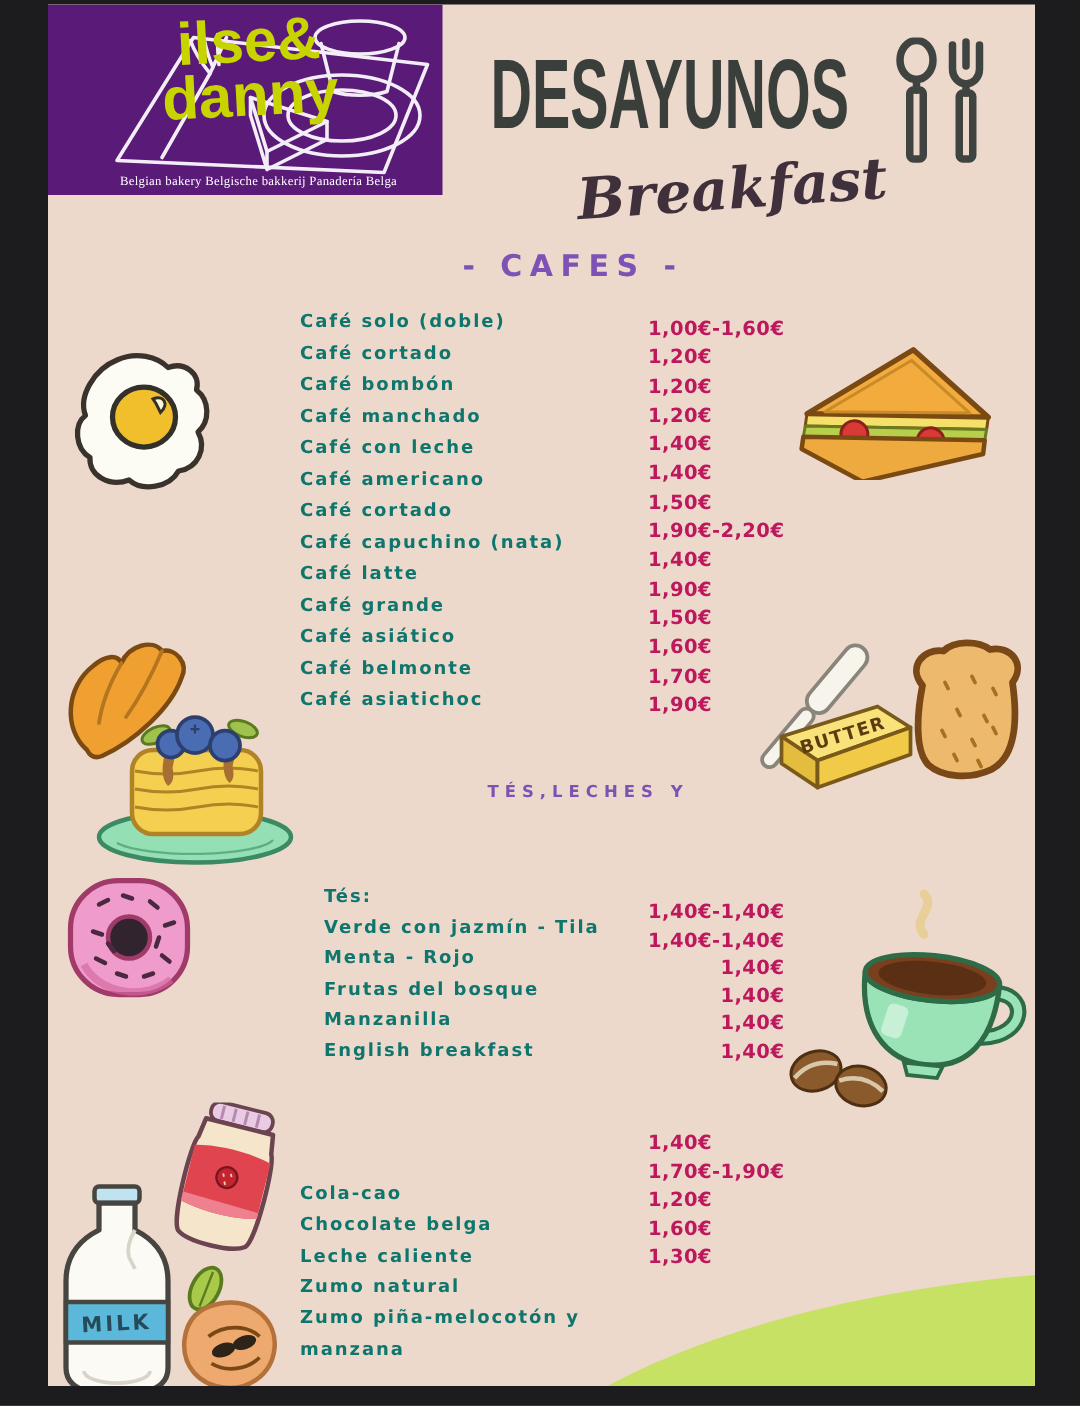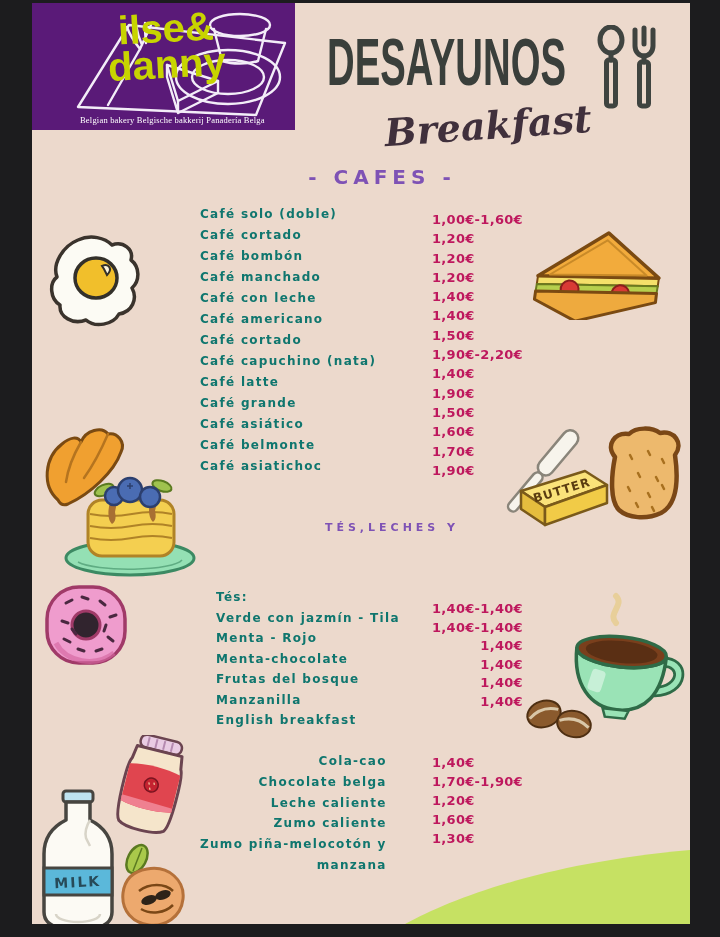--- a/index.html
+++ b/index.html
@@ -28,21 +28,21 @@
   .sec-head{color:#7e52b5;font-weight:700;text-align:center;font-family:"DejaVu Sans",sans-serif;}
   .cafes-head{left:240px;top:162px;width:220px;font-size:20px;letter-spacing:5px;}
   .tes-head{left:200px;top:513px;width:320px;font-size:11px;letter-spacing:4px;line-height:23px;}
 
   .names{color:#0f766e;font-weight:700;font-size:12px;letter-spacing:1.3px;white-space:nowrap;}
   .prices{color:#be185d;font-weight:700;font-size:13px;letter-spacing:.3px;white-space:nowrap;}
   .cafes-names{left:168px;top:201px;}  .cafes-names div{line-height:21px;}
   .cafes-prices{left:400px;top:207px;} .cafes-prices div{line-height:19.3px;}
   .tes-names{left:168px;top:584px;margin-left:16px;}    .tes-names div{line-height:20.5px;}
   .tes-prices{left:400px;top:597px;text-align:right;}   .tes-prices div{line-height:18.6px;}
-  .drinks-names{left:168px;top:748px;text-align:right;} .drinks-names div{line-height:20.8px;}
+  .drinks-names{left:168px;top:782px;} .drinks-names div{line-height:20.8px;}
   .drinks-prices{left:400px;top:750px;}.drinks-prices div{line-height:19px;}
 </style>
 </head>
 <body>
 
 <div class="stage">
   <div class="page">
 
     <div class="abs logo">
       <svg width="263" height="127" viewBox="0 0 263 127" fill="none" stroke="#f3edf8" stroke-width="2.4" stroke-linecap="round" stroke-linejoin="round" style="position:absolute;left:0;top:0;">
@@ -108,39 +108,38 @@
     </div>
 
     <div class="abs sec-head tes-head">
       <div>TÉS,LECHES Y</div>
     </div>
 
     <div class="abs names tes-names">
       <div>Tés:</div>
       <div>Verde con jazmín - Tila</div>
       <div>Menta -  Rojo</div>
-      <div>Menta-chocolate</div>
       <div>Frutas del bosque</div>
       <div>Manzanilla</div>
       <div>English breakfast</div>
     </div>
     <div class="abs prices tes-prices">
       <div>1,40€-1,40€</div>
       <div>1,40€-1,40€</div>
       <div>1,40€</div>
       <div>1,40€</div>
       <div>1,40€</div>
       <div>1,40€</div>
     </div>
 
     <div class="abs names drinks-names">
       <div>Cola-cao</div>
       <div>Chocolate belga</div>
       <div>Leche caliente</div>
-      <div>Zumo caliente</div>
+      <div>Zumo natural</div>
       <div>Zumo piña-melocotón y</div>
       <div>manzana</div>
     </div>
     <div class="abs prices drinks-prices">
       <div>1,40€</div>
       <div>1,70€-1,90€</div>
       <div>1,20€</div>
       <div>1,60€</div>
       <div>1,30€</div>
     </div>

